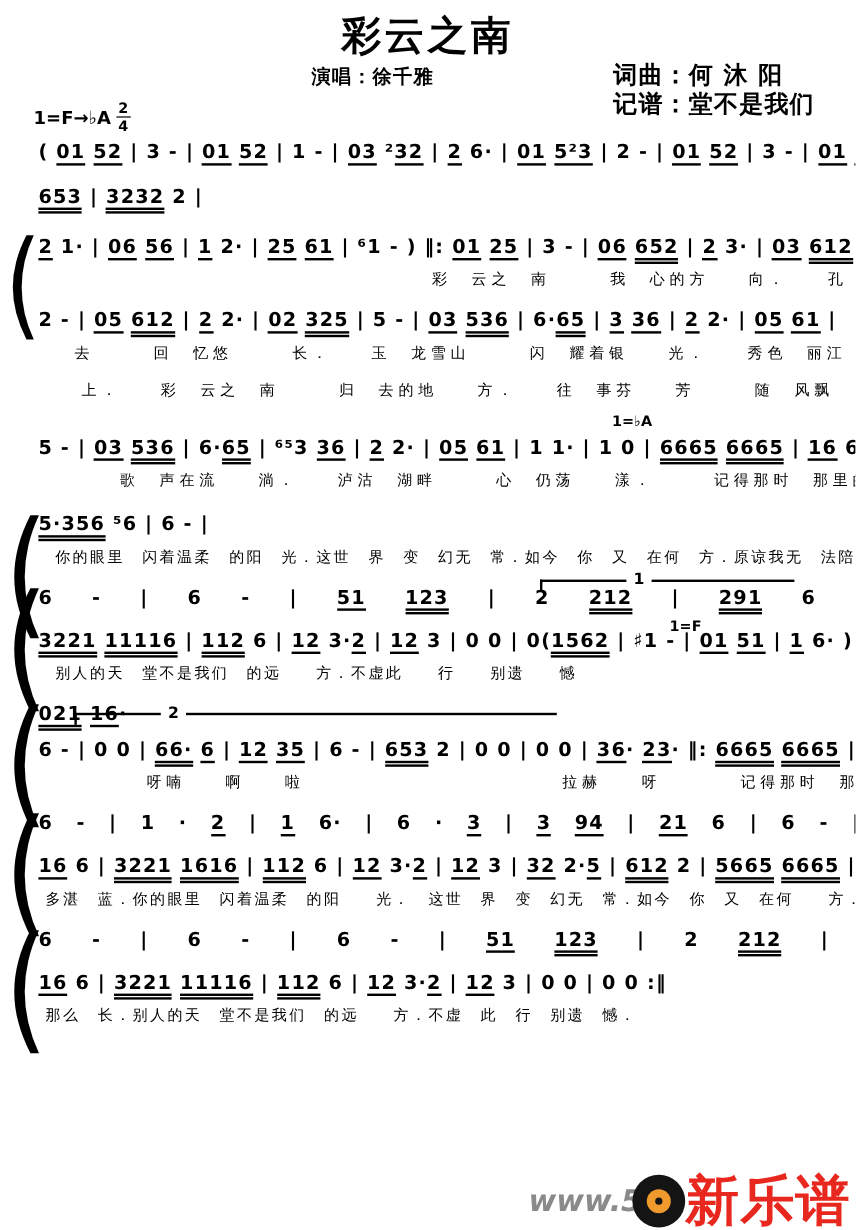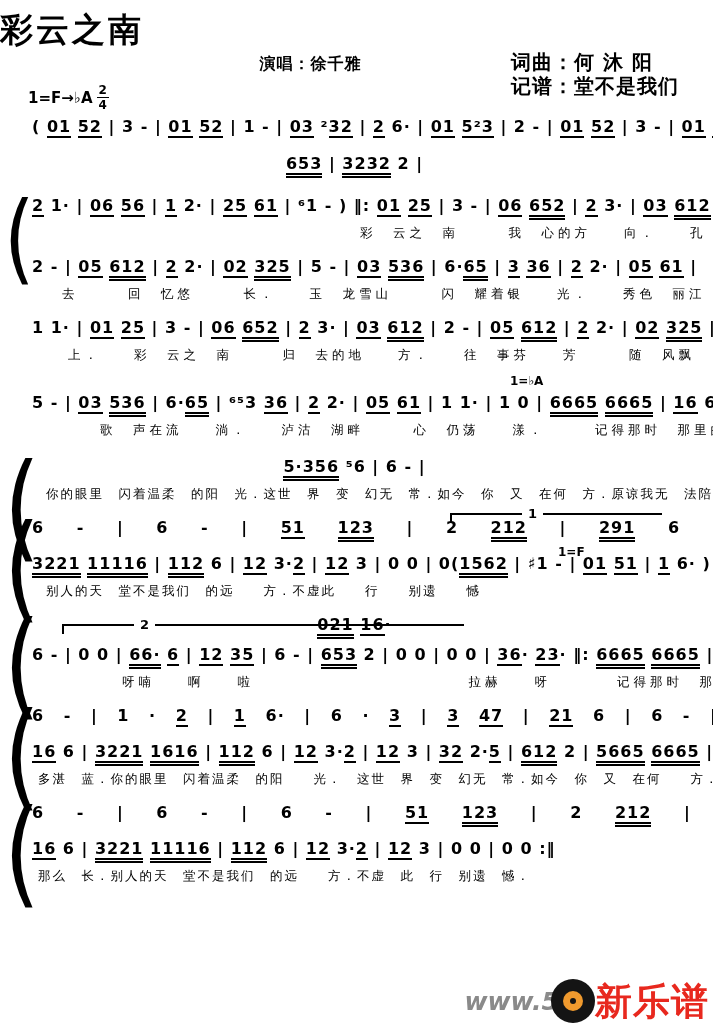--- a/index.html
+++ b/index.html
@@ -1,59 +1,59 @@
 <!DOCTYPE html>
 <html><head>
 <meta charset="utf-8">
 <style>
   html,body{margin:0;padding:0;background:#fff;}
   .page{position:relative;width:713px;height:1025px;background:#fff;color:#000;
         font-family:"DejaVu Sans",sans-serif;overflow:hidden;}
   
   .header{position:relative;height:112px;}
-  .title{position:absolute;top:8px;left:0;width:100%;
+  .title{position:absolute;top:8px;left:0;width:100%;text-align:center;
          font-size:33px;font-weight:bold;letter-spacing:3px;}
   .singer{position:absolute;top:54px;left:0;width:100%;text-align:center;
           transform:translateX(-46px);font-size:16px;font-weight:bold;letter-spacing:1px;}
   .credits{position:absolute;top:50px;right:34px;text-align:left;
            font-size:20px;font-weight:bold;line-height:24px;letter-spacing:1px;}
   .keysig{position:absolute;top:84px;left:28px;font-size:15px;font-weight:bold;
           display:flex;align-items:center;gap:4px;}
   .frac{display:inline-block;text-align:center;line-height:1;vertical-align:middle;
         font-size:12px;font-weight:bold;}
   .frac .n{display:block;border-bottom:1.5px solid #000;padding:0 2px 1px;}
   .frac .d{display:block;padding-top:1px;}
   
   .system{position:relative;margin:0 10px 7px 10px;}
   .notes{font-weight:bold;font-size:16px;white-space:nowrap;letter-spacing:1px;
          line-height:30px;padding-left:22px;}
   .u1{border-bottom:2px solid #000;padding-bottom:0px;}
   .u2{border-bottom:5px double #000;padding-bottom:0px;}
-  .right{text-align:center;padding-right:26px;}
+  .right{text-align:left;padding-right:26px;}
   .wide{word-spacing:13px;}
   .vwide{word-spacing:26px;}
   .lyrics{font-size:12.5px;white-space:nowrap;line-height:24px;letter-spacing:2px;}
   .sparse{letter-spacing:4px;}
   .brk{position:absolute;left:-6px;top:-2px;font-size:78px;font-weight:400;
        transform:scaleY(1.25);transform-origin:top;line-height:1;}
   .brk.tall{font-size:92px;}
   .volta{position:absolute;border-top:2px solid #000;border-left:2px solid #000;height:8px;}
   .volta .vnum{position:absolute;top:-9px;left:70px;background:#fff;padding:0 6px;
                font-size:13px;font-weight:bold;}
   .keychg{position:absolute;font-size:12px;font-weight:bold;letter-spacing:0;text-align:right;}
   
   .wm{position:absolute;right:4px;bottom:2px;display:flex;align-items:center;}
   .wm-url{color:#8a8a8a;font-style:italic;font-weight:bold;font-size:25px;margin-right:-8px;}
   .vinyl{width:44px;height:44px;border-radius:50%;background:#141414;position:relative;
          flex:0 0 auto;z-index:2;}
   .vinyl .ring{position:absolute;left:50%;top:50%;width:20px;height:20px;margin:-10px 0 0 -10px;
          border-radius:50%;background:#f09a2e;}
   .vinyl .hole{position:absolute;left:50%;top:50%;width:6px;height:6px;margin:-3px 0 0 -3px;
          border-radius:50%;background:#141414;}
-  .wm-brand{color:#e8281e;font-weight:bold;font-size:37px;letter-spacing:1px;line-height:1;}
+  .wm-brand{color:#e8281e;font-weight:bold;font-size:45px;letter-spacing:1px;line-height:1;}
 </style>
 </head>
 <body>
 
 <div class="page">
 
   <div class="header">
     <div class="title">彩云之南</div>
     <div class="singer">演唱：徐千雅</div>
     <div class="credits">
@@ -82,21 +82,20 @@
     <div class="notes"><span class="u1">2</span> 1· | <span class="u1">06</span> <span class="u1">56</span> | <span class="u1">1</span> 2· | <span class="u1">25</span> <span class="u1">61</span> | ⁶1 - ) ‖: <span class="u1">01</span> <span class="u1">25</span> | 3 - | <span class="u1">06</span> <span class="u2">652</span> | <span class="u1">2</span> 3· | <span class="u1">03</span> <span class="u2">612</span> |</div>
     <div class="lyrics sparse" style="padding-left:350px;">彩　云之　南　　　我　心的方　　向．　　孔　雀飞</div>
   </div>
 
   <div class="system">
     <div class="notes">2 - | <span class="u1">05</span> <span class="u2">612</span> | <span class="u1">2</span> 2· | <span class="u1">02</span> <span class="u2">325</span> | 5 - | <span class="u1">03</span> <span class="u2">536</span> | 6·<span class="u2">65</span> | <span class="u1">3</span> <span class="u1">36</span> | <span class="u1">2</span> 2· | <span class="u1">05</span> <span class="u1">61</span> |</div>
     <div class="lyrics sparse" style="padding-left:52px;">去　　　回　忆悠　　　长．　　玉　龙雪山　　　闪　耀着银　　光．　　秀色　丽江　　　人　在路</div>
   </div>
 
   <div class="system">
-    <div class="notes">1 1· | <span class="u1">01</span> <span class="u1">25</span> | 3 - | <span class="u1">06</span> <span class="u2">652</span> | <span class="u1">2</span> 3· | <span class="u1">03</span> <span class="u2">612</span> | 2 - | <span class="u1">05</span> <span class="u2">612</span> | <span class="u1">2</span> 2· | <span class="u1">02</span> <span class="u2">325</span> |</div>
     <div class="lyrics sparse" style="padding-left:58px;">上．　　彩　云之　南　　　归　去的地　　方．　　往　事芬　　芳　　　随　风飘　　扬．　　蝴　蝶泉边</div>
   </div>
 
   <div class="system" style="padding-top:14px;">
     <div class="keychg" style="top:0;left:500px;">1=♭A</div>
     <div class="notes">5 - | <span class="u1">03</span> <span class="u2">536</span> | 6·<span class="u2">65</span> | ⁶⁵3 <span class="u1">36</span> | <span class="u1">2</span> 2· | <span class="u1">05</span> <span class="u1">61</span> | 1 1· | 1 0 | <span class="u2">6665</span> <span class="u2">6665</span> | <span class="u1">16</span> 6 |</div>
     <div class="lyrics sparse" style="padding-left:90px;">歌　声在流　　淌．　　泸沽　湖畔　　　心　仍荡　　漾．　　　记得那时　那里的天　　多湛　蓝．</div>
   </div>
 
   <div class="system" style="margin-top:10px;">
@@ -121,21 +120,21 @@
     <div class="volta" style="top:14px;left:52px;width:400px;">
       <span class="vnum">2</span>
     </div>
     <div class="notes right"><span class="u2">021</span>  <span class="u1">16</span>·</div>
     <div class="notes">6 - | 0 0 | <span class="u2">66·</span> <span class="u1">6</span> | <span class="u1">12</span> <span class="u1">35</span> | 6 - | <span class="u2">653</span> 2 | 0 0 | 0 0 | <span class="u1">36</span>· <span class="u1">23</span>· ‖: <span class="u2">6665</span> <span class="u2">6665</span> |</div>
     <div class="lyrics sparse" style="padding-left:112px;">呀喃　　啊　　啦　　　　　　　　　　　　　拉赫　　呀　　　　记得那时　那里的天</div>
   </div>
 
   <div class="system">
     <span class="brk tall">(</span>
-    <div class="notes wide">6 - | 1 · <span class="u1">2</span> | <span class="u1">1</span> 6· | 6 · <span class="u1">3</span> | <span class="u1">3</span> <span class="u1">47</span> | <span class="u1">21</span> 6 | 6 - |  ⁵6 |</div>
+    <div class="notes wide">6 - | 1 · <span class="u1">2</span> | <span class="u1">1</span> 6· | 6 · <span class="u1">3</span> | <span class="u1">3</span> <span class="u1">94</span> | <span class="u1">21</span> 6 | 6 - |  ⁵6 |</div>
     <div class="notes" style="padding-top:6px;"><span class="u1">16</span> 6 | <span class="u2">3221</span> <span class="u2">1616</span> | <span class="u2">112</span> 6 | <span class="u1">12</span> 3·<span class="u1">2</span> | <span class="u1">12</span> 3 | <span class="u1">32</span> 2·<span class="u1">5</span> | <span class="u2">612</span> 2 | <span class="u2">5665</span> <span class="u2">6665</span> |</div>
     <div class="lyrics" style="padding-left:28px;">多湛　蓝．你的眼里　闪着温柔　的阳　　光．　这世　界　变　幻无　常．如今　你　又　在何　　方．原谅我无　法陪你走</div>
   </div>
 
   <div class="system">
     <span class="brk tall">(</span>
     <div class="notes vwide">6 - | 6  -  | 6 - | <span class="u1">51</span> <span class="u2">123</span> | 2 <span class="u2">212</span> |  6 | 6 - :‖</div>
     <div class="notes" style="padding-top:6px;"><span class="u1">16</span> 6 | <span class="u2">3221</span> <span class="u2">11116</span> | <span class="u2">112</span> 6 | <span class="u1">12</span> 3·<span class="u1">2</span> | <span class="u1">12</span> 3 | 0 0 | 0 0 :‖</div>
     <div class="lyrics" style="padding-left:28px;">那么　长．别人的天　堂不是我们　的远　　方．不虚　此　行　别遗　憾．</div>
   </div>

